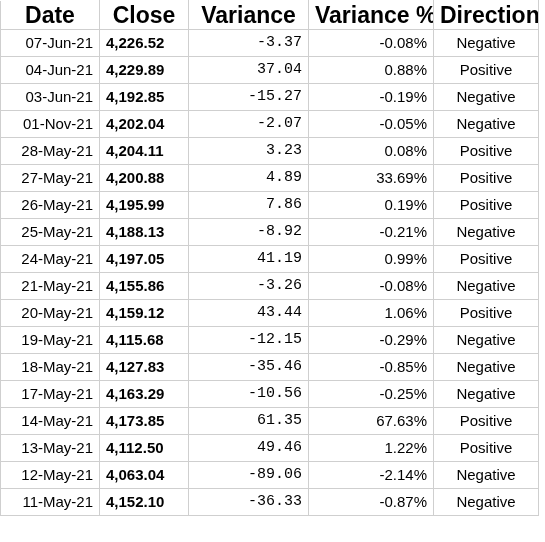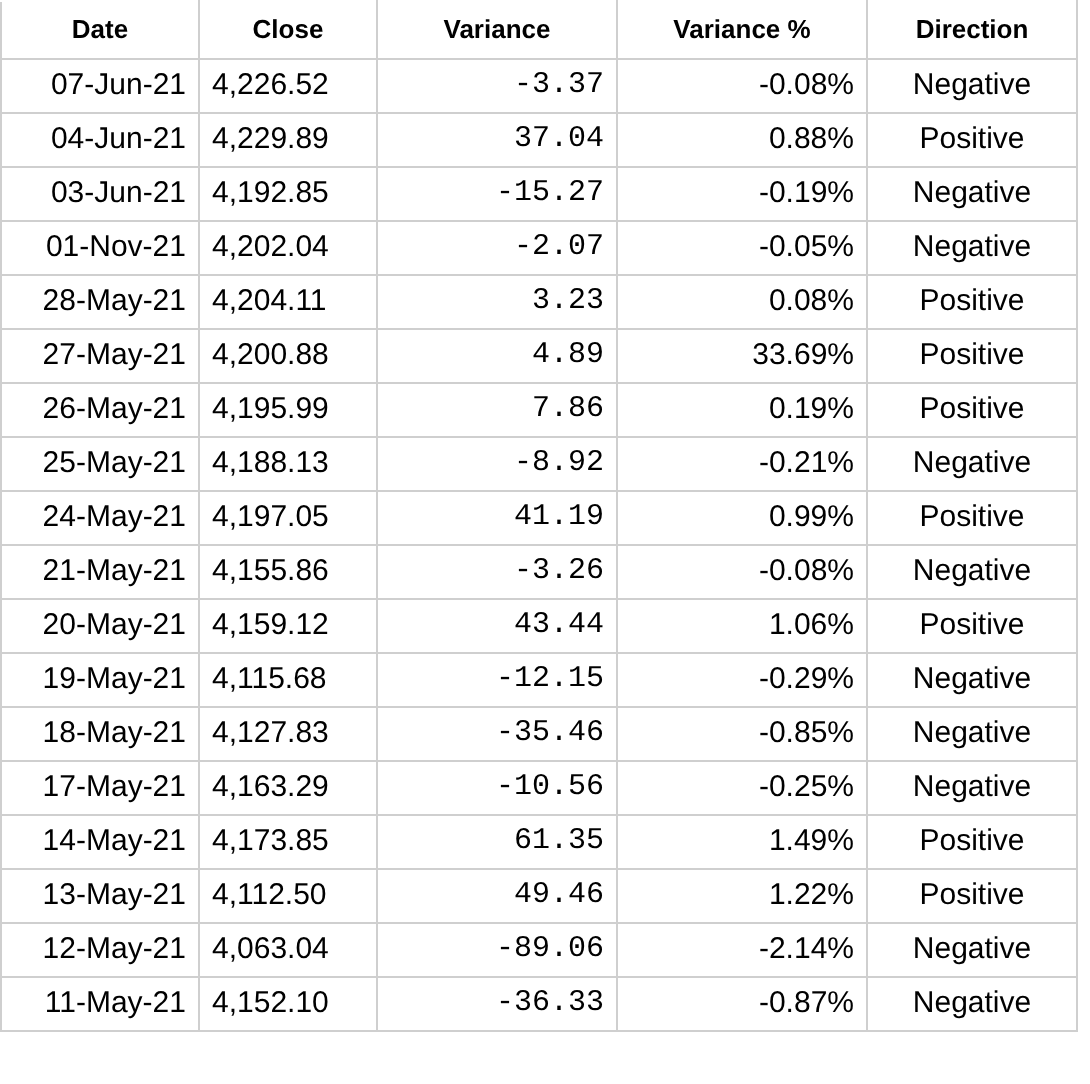--- a/index.html
+++ b/index.html
@@ -46,32 +46,32 @@
     font-size: 15px;
     line-height: 26px;
     white-space: nowrap;
     overflow: hidden;
     vertical-align: middle;
     background: #ffffff;
   }
 
   table.grid thead th {
     font-weight: bold;
-    font-size: 13px;
+    font-size: 23px;
     height: 28px;
     line-height: 28px;
     border-top: 1px solid #ffffff;
     border-bottom: 1px solid #cfcfcf;
   }
   table.grid thead th.first-head {
     border-left: 1px solid #cfcfcf;
   }
 
   td.cell-date     { text-align: right;  padding-right: 8px; }
-  td.cell-close    { text-align: left;   padding-left: 8px; }
+  td.cell-close    { text-align: left;   padding-left: 8px; font-weight: bold; }
   td.cell-variance { text-align: right;  padding-right: 9px; font-family: Liberation Mono, monospace; }
   td.cell-pct      { text-align: right;  padding-right: 6px; }
   td.cell-dir      { text-align: center;   padding-left: 5px; }
 </style>
 </head>
 <body>
 
 <div class="sheet">
   <table class="grid">
     <colgroup>
@@ -186,21 +186,21 @@
           <td class="cell-date">17-May-21</td>
           <td class="cell-close">4,163.29</td>
           <td class="cell-variance">-10.56</td>
           <td class="cell-pct">-0.25%</td>
           <td class="cell-dir">Negative</td>
         </tr>
         <tr>
           <td class="cell-date">14-May-21</td>
           <td class="cell-close">4,173.85</td>
           <td class="cell-variance">61.35</td>
-          <td class="cell-pct">1.49%</td>
+          <td class="cell-pct">67.63%</td>
           <td class="cell-dir">Positive</td>
         </tr>
         <tr>
           <td class="cell-date">13-May-21</td>
           <td class="cell-close">4,112.50</td>
           <td class="cell-variance">49.46</td>
           <td class="cell-pct">1.22%</td>
           <td class="cell-dir">Positive</td>
         </tr>
         <tr>

